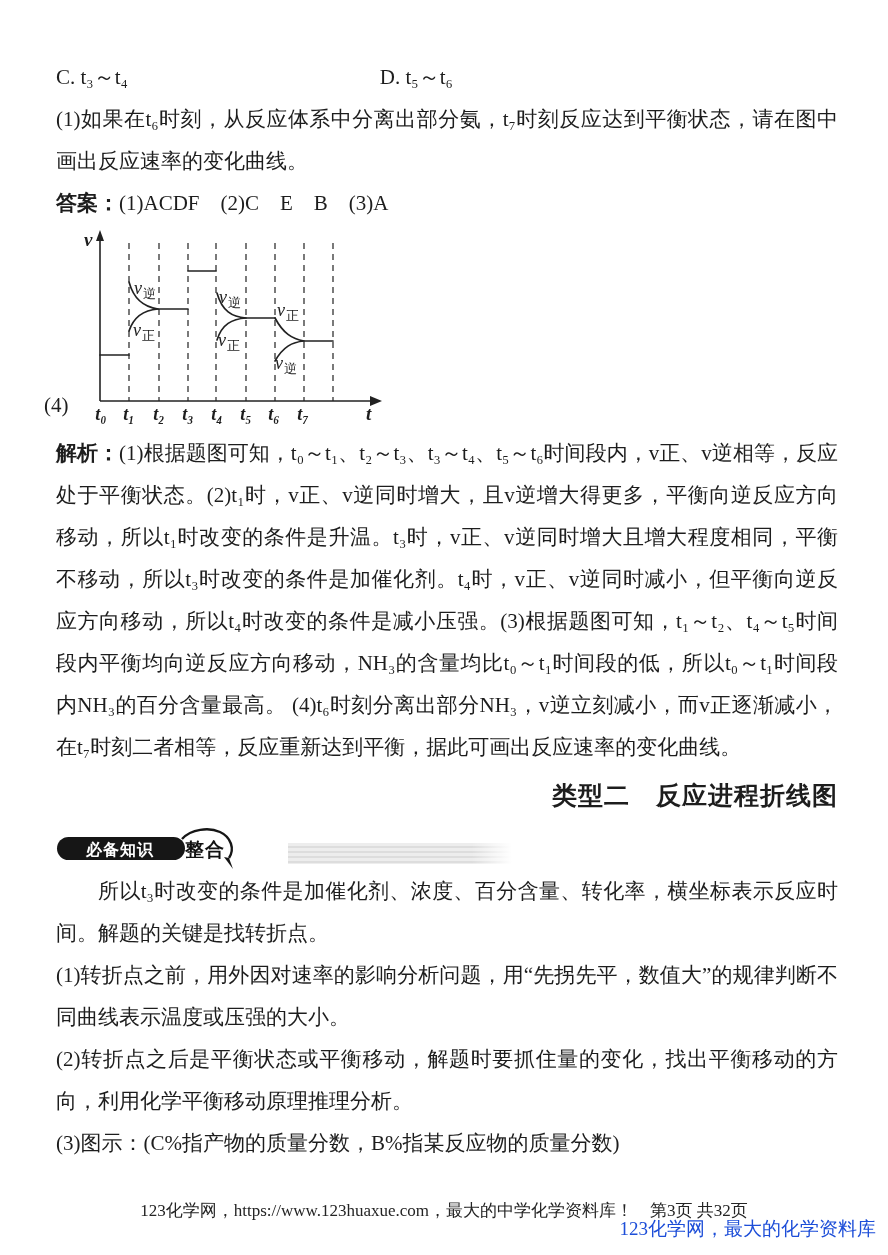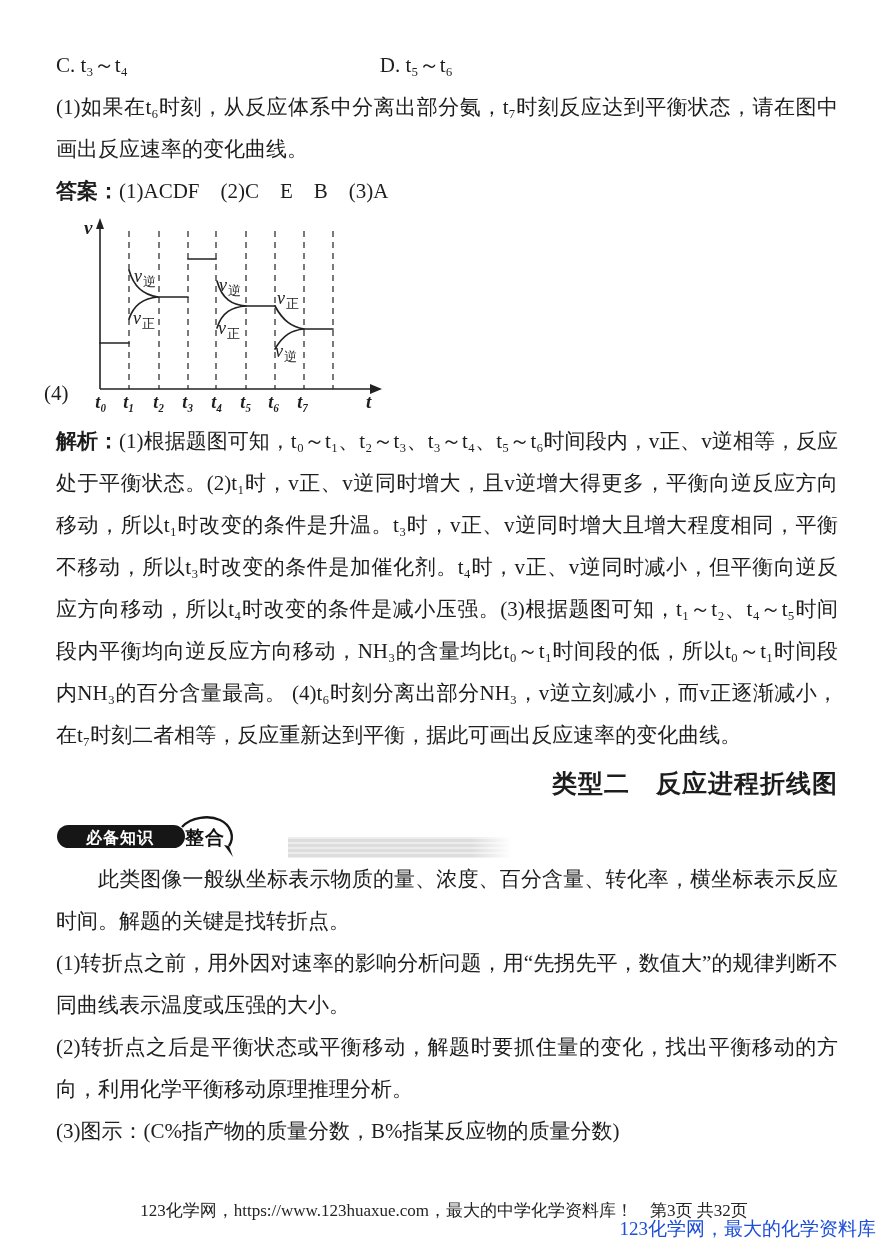--- a/index.html
+++ b/index.html
@@ -1,20 +1,20 @@
 <!DOCTYPE html>
 <html><head>
 <meta charset="utf-8">
 <style>
   html,body{margin:0;padding:0;background:#fff;}
   .page{
     position:relative;
     width:888px;height:1255px;
     box-sizing:border-box;
-    padding:44px 50px 0 56px;
+    padding:56px 50px 0 56px;
     background:#ffffff;
     font-family:"Liberation Serif","DejaVu Serif",serif;
     font-size:21px;line-height:42px;color:#1d1d1d;
     overflow:hidden;
   }
   .para{margin:0;text-align:justify;}
   .options{display:flex;}
   .opt-d{margin-left:252px;}
   .answer b{font-weight:bold;}
   .figure{position:relative;height:202px;margin:4px 0 2px 0;}
@@ -23,21 +23,21 @@
   .fig-svg text{font-family:"Liberation Serif","DejaVu Serif",serif;}
   .ax-label{font-style:italic;font-weight:bold;font-size:19px;fill:#1d1d1d;}
   .tick{font-style:italic;font-weight:bold;font-size:18px;fill:#1d1d1d;}
   .cl-sym{font-style:italic;font-size:18px;fill:#1d1d1d;}
   .cl-sub{font-size:13px;fill:#1d1d1d;}
   .section-title{
     font-family:"Liberation Sans","DejaVu Sans",sans-serif;
     font-size:25px;font-weight:bold;text-align:right;
     margin:6px 0 0 0;line-height:42px;letter-spacing:1px;
   }
-  .badge-row{display:flex;align-items:flex-end;margin-top:10px;height:44px;gap:36px;}
+  .badge-row{display:flex;align-items:center;margin-top:10px;height:44px;gap:36px;}
   .badge-svg text{font-family:"Liberation Sans","DejaVu Sans",sans-serif;letter-spacing:1px;}
   .stripe-bar{
     width:224px;height:21px;margin:11px 0 0 4px;
     background:
       linear-gradient(90deg, rgba(255,255,255,0) 82%, #ffffff 100%),
       repeating-linear-gradient(180deg,#ededed 0 2.5px,#dddddd 2.5px 5px);
   }
   .indent{text-indent:2em;}
   .footer{
     position:absolute;left:0;right:0;top:1198px;
@@ -122,21 +122,21 @@
     <svg class="badge-svg" width="192" height="44" viewBox="0 0 192 44">
       <rect x="1" y="11" width="128" height="23" rx="11.5" fill="#161616"></rect>
       <path d="M126,13 C135,3 153,1 164,6 C175,11 179,23 173,32" fill="none" stroke="#161616" stroke-width="2.4"></path>
       <path d="M173,32 L177,43 L168,31 Z" fill="#161616"></path>
       <text x="64" y="29" text-anchor="middle" font-size="16" font-weight="bold" fill="#ffffff">必备知识</text>
       <text x="149" y="30" text-anchor="middle" font-size="19" font-weight="bold" fill="#111111">整合</text>
     </svg>
     <div class="stripe-bar"></div>
   </div>
 
-  <p class="para indent">此类图像一般纵坐标表示物质的量、浓度、百分含量、转化率，横坐标表示反应时间。解题的关键是找转折点。</p>
+  <p class="para indent">所以t₃时改变的条件是加催化剂、浓度、百分含量、转化率，横坐标表示反应时间。解题的关键是找转折点。</p>
   <p class="para">(1)转折点之前，用外因对速率的影响分析问题，用“先拐先平，数值大”的规律判断不同曲线表示温度或压强的大小。</p>
   <p class="para">(2)转折点之后是平衡状态或平衡移动，解题时要抓住量的变化，找出平衡移动的方向，利用化学平衡移动原理推理分析。</p>
   <p class="para">(3)图示：(C%指产物的质量分数，B%指某反应物的质量分数)</p>
 
   <div class="footer">123化学网，https://www.123huaxue.com，最大的中学化学资料库！　第3页 共32页</div>
   <div class="watermark">123化学网，最大的化学资料库</div>
 
 </div>
 
 </body></html>

